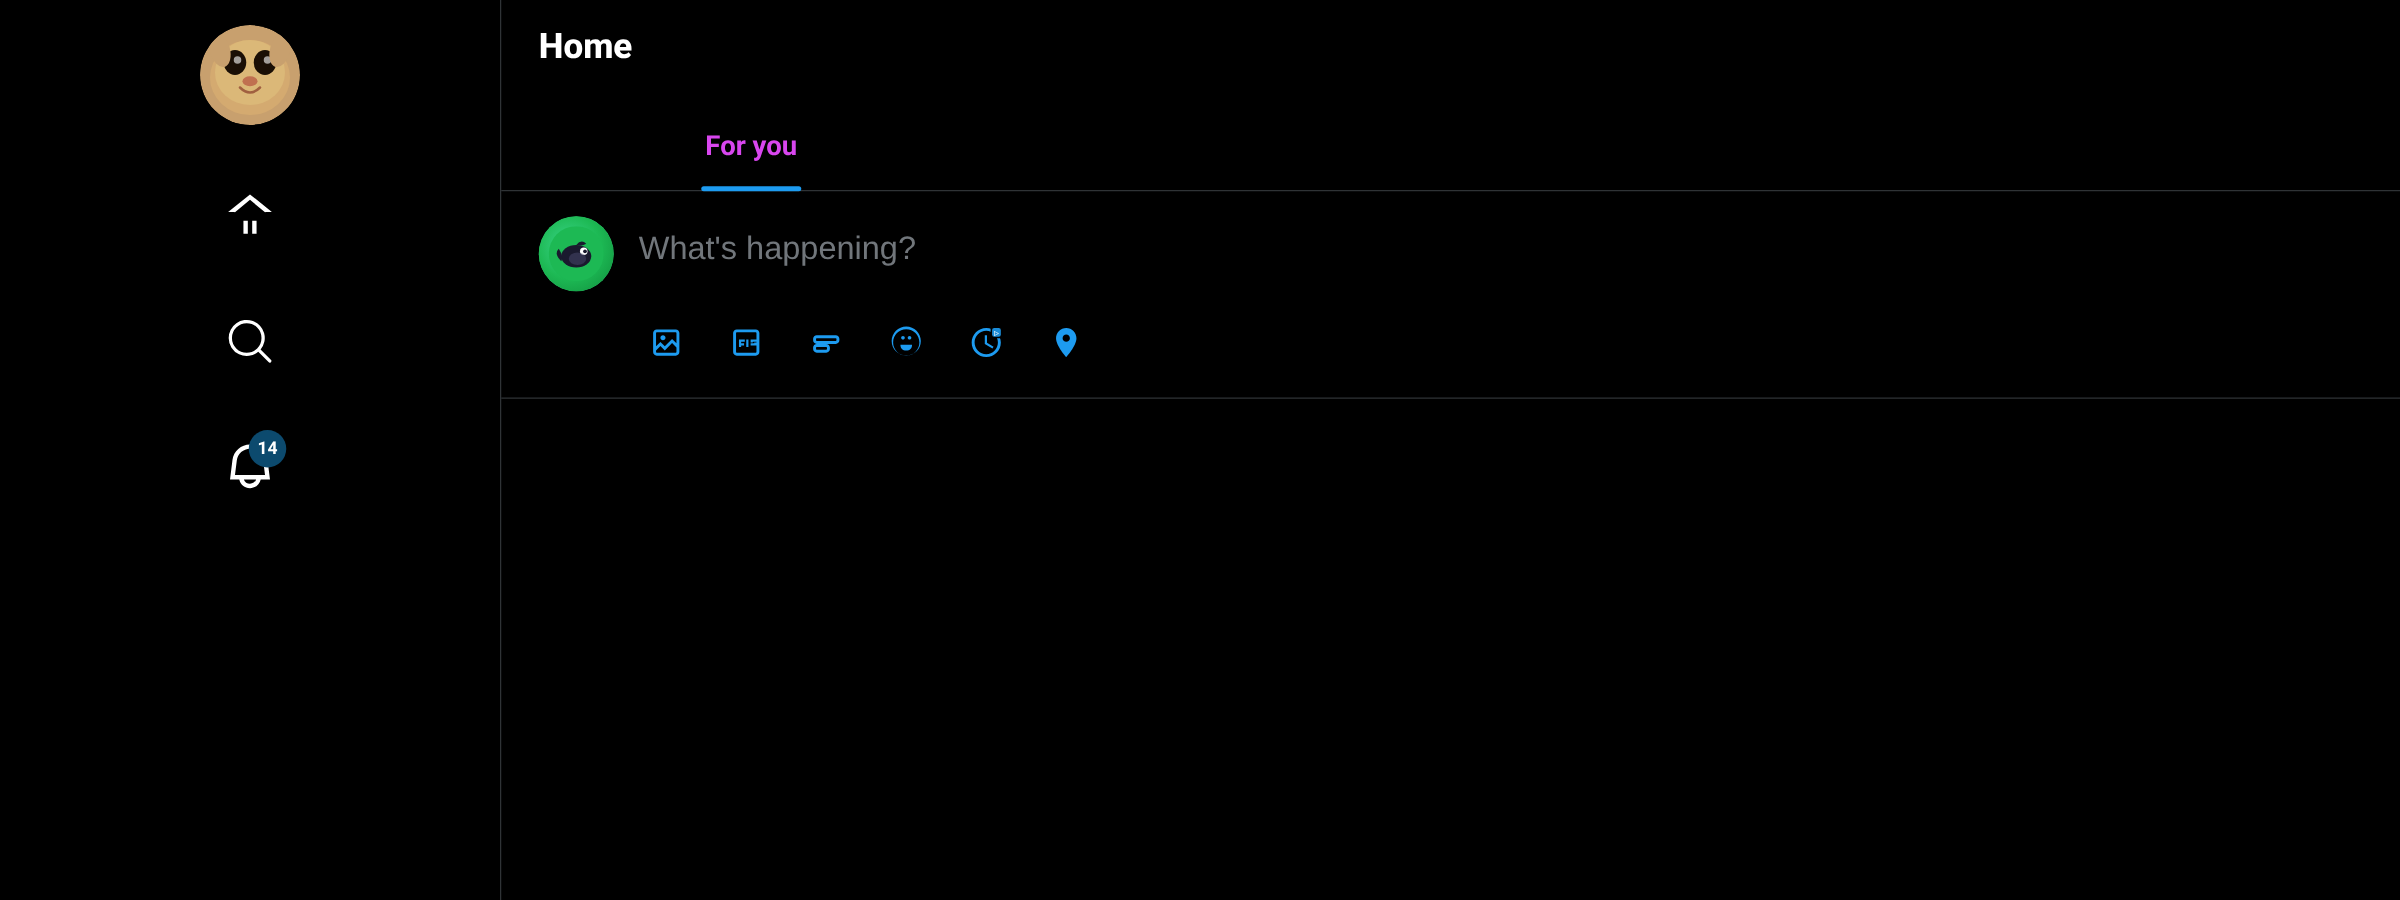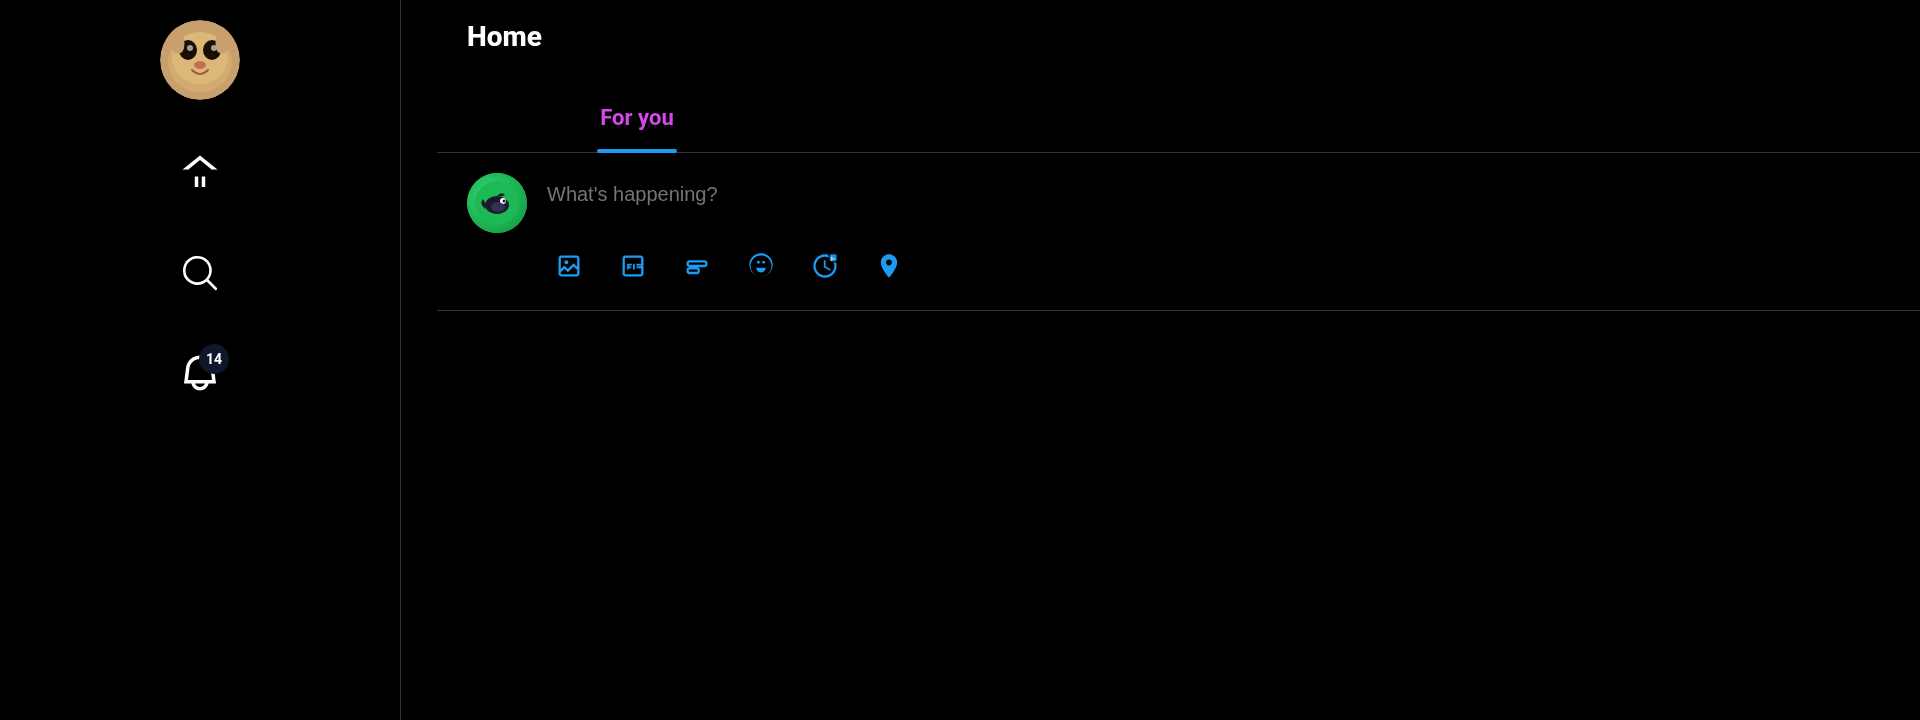--- a/index.html
+++ b/index.html
@@ -69,40 +69,39 @@
       position: relative;
       display: flex;
       align-items: center;
       justify-content: center;
     }
 
     .notification-badge {
       position: absolute;
       top: -8px;
       right: -8px;
-      background-color: #0f172a;
+      background-color: #0c4a6e;
       color: #ffffff;
       border-radius: 50%;
       width: 30px;
       height: 30px;
       display: flex;
       align-items: center;
       justify-content: center;
       font-size: 14px;
       font-weight: bold;
     }
 
     
     .main-content {
       flex: 1;
       background-color: #000000;
       border-left: 1px solid #2f3336;
       display: flex;
       flex-direction: column;
-      padding-left: 36px;
     }
 
     .page-header {
       padding: 20px 30px;
     }
 
     .page-title {
       font-size: 28px;
       font-weight: 800;
       color: #ffffff;
@@ -181,21 +180,21 @@
       flex: 1;
       display: flex;
       flex-direction: column;
     }
 
     .compose-input {
       background: transparent;
       border: none;
       outline: none;
       color: #71767b;
-      font-size: 20px;
+      font-size: 26px;
       width: 100%;
       padding: 10px 0;
       cursor: pointer;
     }
 
     .compose-input::placeholder {
       color: #71767b;
     }
 
     

